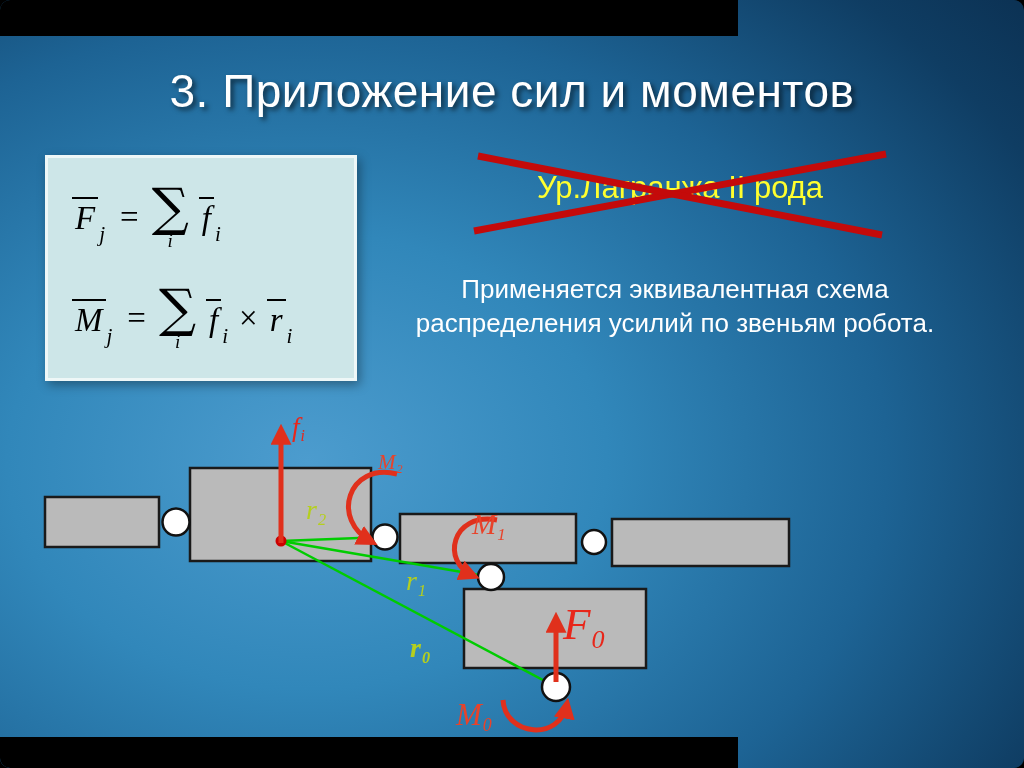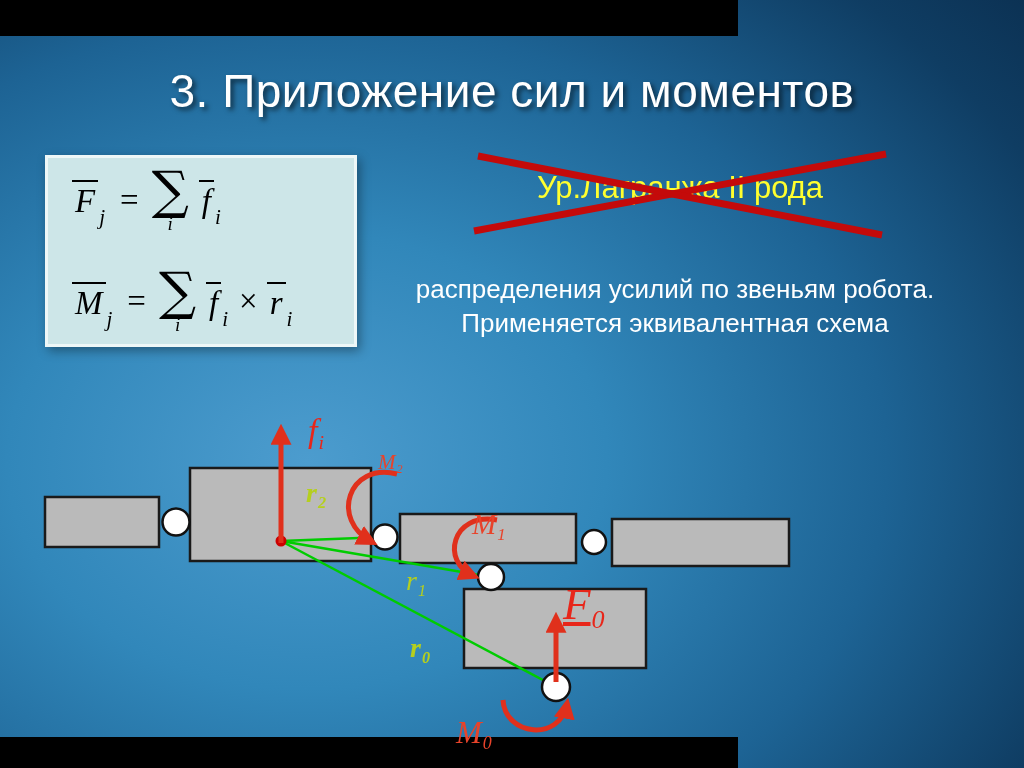--- a/index.html
+++ b/index.html
@@ -1,33 +1,34 @@
 <!DOCTYPE html>
 <html><head>
 <meta charset="utf-8">
 <style>
   html,body{margin:0;padding:0;background:#000;}
   .slide{
     position:relative;width:1024px;height:768px;overflow:hidden;
     font-family:"Liberation Sans",sans-serif;
     background:radial-gradient(ellipse 1000px 760px at 30% 60%,
       #4c9cce 0%, #3187ba 30%, #1d6394 58%, #0f3d63 82%, #0a2c4c 100%);
+    border-radius:10px;
   }
   .bar{position:absolute;left:0;width:738px;background:#000;}
   .bar.top{top:0;height:36px;}
   .bar.bottom{bottom:0;height:31px;}
 
   .title{
     position:absolute;top:64px;left:0;width:100%;margin:0;
     text-align:center;color:#ffffff;font-size:46px;font-weight:normal;
     text-shadow:3px 3px 5px rgba(0,0,0,.6);letter-spacing:0.5px;
   }
 
   .formula-box{
-    position:absolute;left:45px;top:155px;width:312px;height:192px;
+    position:absolute;left:45px;top:155px;width:312px;height:226px;
     box-sizing:border-box;background:#cde6e8;border:3px solid #eef7f7;
     box-shadow:3px 4px 10px rgba(0,0,0,.35);
     display:flex;flex-direction:column;justify-content:center;gap:36px;
     padding:26px 24px;
   }
   .frow{display:flex;align-items:center;color:#000;
         font-family:"Liberation Serif","DejaVu Serif",serif;font-size:33px;}
   .it{font-style:italic;}
   .ov{display:inline-block;border-top:2px solid #000;padding:3px 3px 0 3px;line-height:1;}
   .frow .sub{font-size:21px;font-style:italic;position:relative;top:12px;margin:0 2px 0 1px;}
@@ -44,28 +45,28 @@
   .note{
     position:absolute;left:365px;top:272px;width:620px;text-align:center;
     color:#ffffff;font-size:26px;line-height:34px;
   }
 
   svg.overlay{position:absolute;left:0;top:0;pointer-events:none;}
 
   .dlabel{position:absolute;font-family:"Liberation Serif","DejaVu Serif",serif;
           font-style:italic;white-space:nowrap;line-height:1;}
   .dlabel .sub{font-size:58%;position:relative;top:0.34em;margin-left:1px;}
-  .lab-fi{left:292px;top:414px;font-size:34px;color:#e8261a;margin-left:16px;}
+  .lab-fi{left:292px;top:414px;font-size:27px;color:#e8261a;}
   .lab-m2{left:378px;top:452px;font-size:21px;color:#e8432a;}
-  .lab-r2{left:306px;top:479px;font-size:28px;color:#b5cf1e;font-weight:bold;}
+  .lab-r2{left:306px;top:496px;font-size:28px;color:#b5cf1e;}
   .lab-m1{left:472px;top:510px;font-size:29px;color:#e8432a;}
   .lab-r1{left:406px;top:567px;font-size:28px;color:#b5cf1e;}
   .lab-r0{left:410px;top:634px;font-size:28px;color:#b5cf1e;font-weight:bold;}
-  .lab-f0{left:563px;top:582px;font-size:45px;color:#e8261a;text-decoration:underline;}
-  .lab-m0{left:456px;top:699px;font-size:31px;color:#e8432a;margin-top:18px;}
+  .lab-f0{left:563px;top:602px;font-size:45px;color:#e8261a;}
+  .lab-m0{left:456px;top:699px;font-size:31px;color:#e8432a;}
 </style>
 </head>
 <body>
 
 <div class="slide">
 
   <div class="bar top"></div>
   <div class="bar bottom"></div>
 
   <h1 class="title">3. Приложение сил и моментов</h1>
@@ -89,22 +90,22 @@
         </span>
       <span class="term"><span class="ov it">f</span><span class="sub">i</span></span>
       <span class="times">×</span>
       <span class="term"><span class="ov it">r</span><span class="sub">i</span></span>
     </div>
   </div>
 
   <div class="lagrange">Ур.Лагранжа II рода</div>
 
   <div class="note">
+    <div>Применяется эквивалентная схема</div>
     <div>распределения усилий по звеньям робота.</div>
-    <div>Применяется эквивалентная схема</div>
   </div>
 
   <svg class="overlay" width="1024" height="768" viewBox="0 0 1024 768">
     <defs>
       <marker id="ah" viewBox="0 0 10 10" refX="7" refY="5" markerWidth="4.2" markerHeight="4.2" orient="auto-start-reverse">
         <path d="M0,0 L10,5 L0,10 z" fill="#e0301c"></path>
       </marker>
     </defs>
 
     <g stroke="#c40a0a" stroke-width="7">

